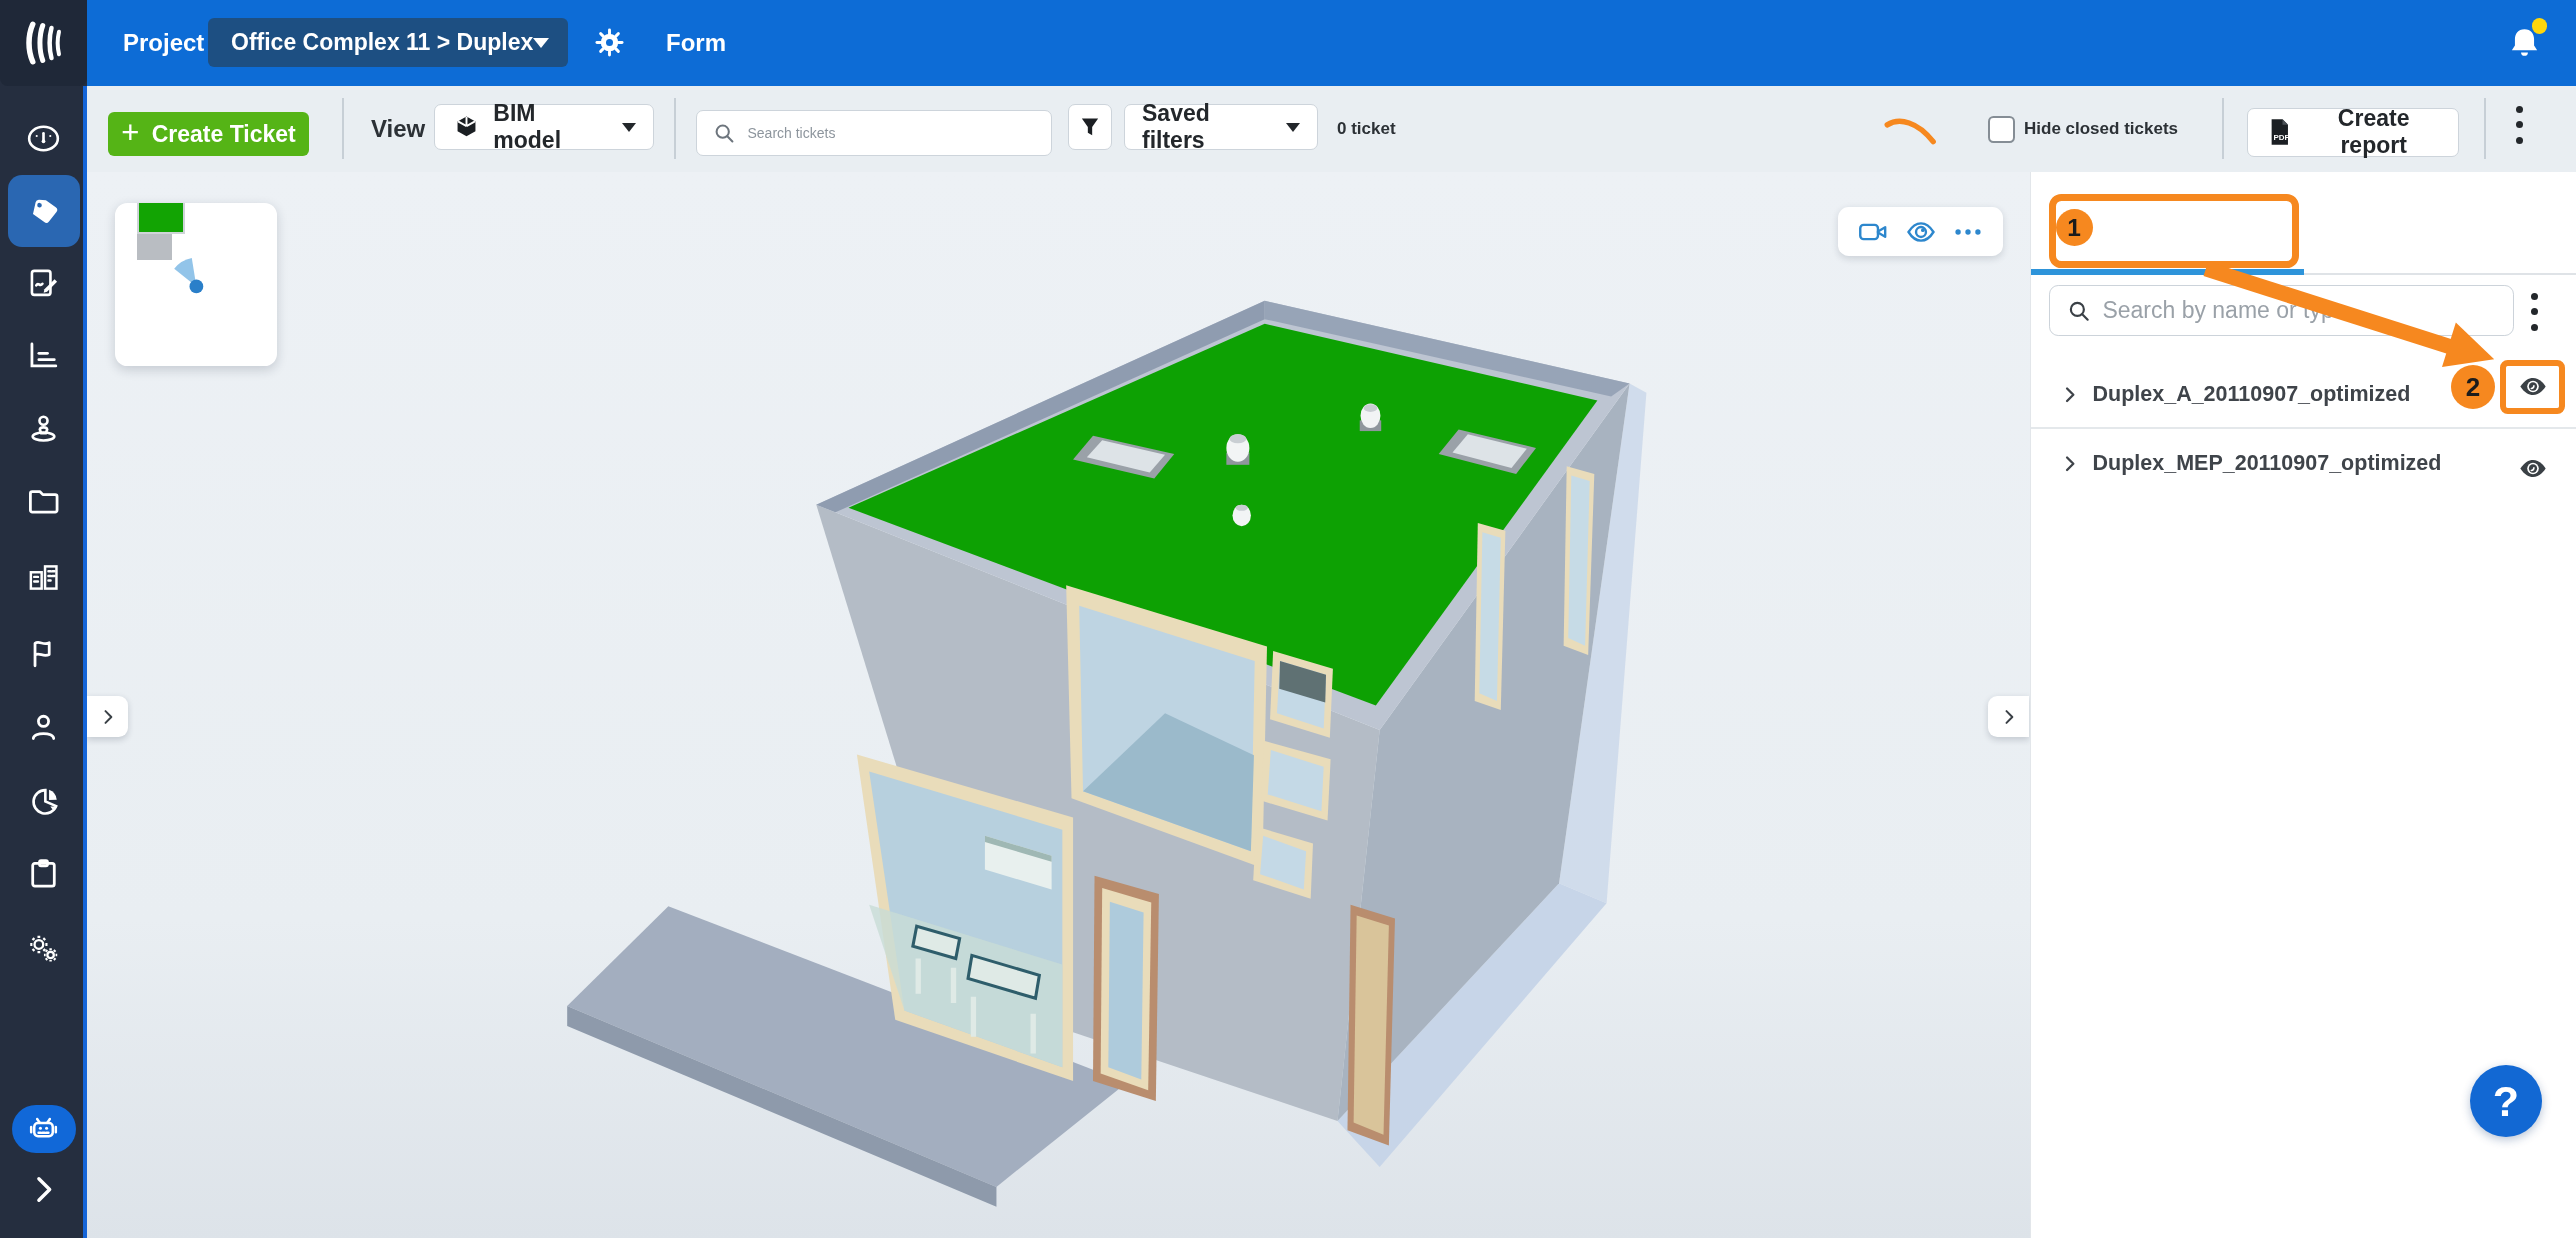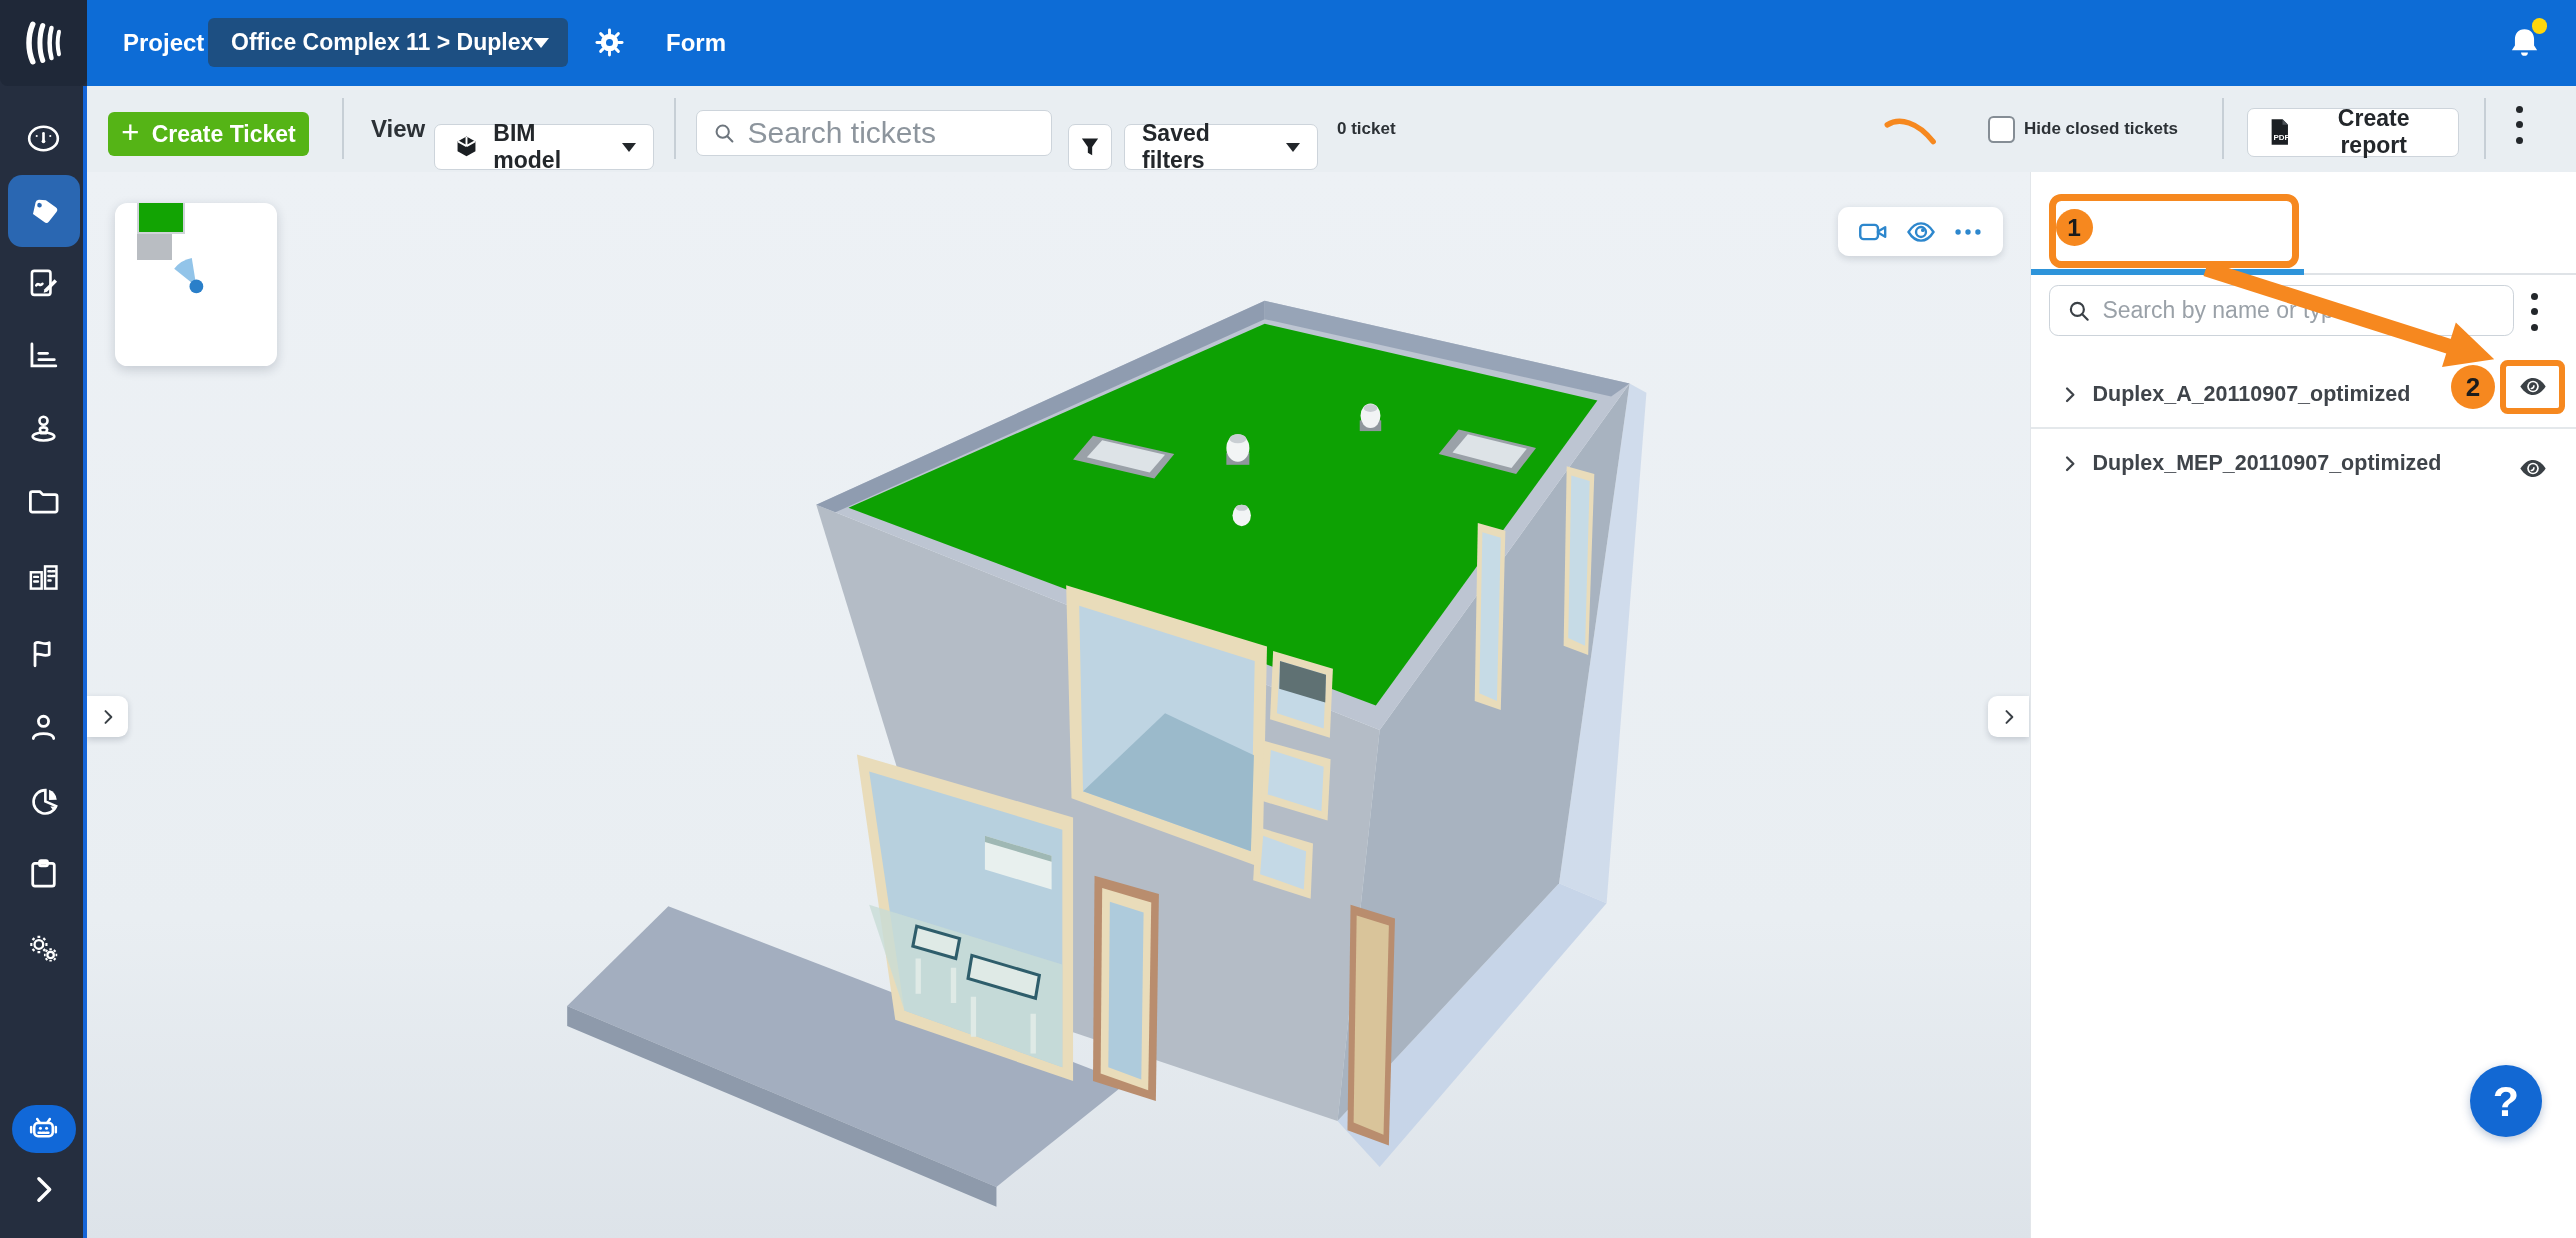--- a/index.html
+++ b/index.html
@@ -23,23 +23,23 @@
   .active-tile { position:absolute; left:7.7px; top:175px; width:72px; height:72px; background:#2a67b2; border-radius:14px; }
   .robot-tile { position:absolute; left:11.5px; top:1105px; width:64px; height:48px; background:#1168d8; border-radius:24px; }
   .logo-box { position:absolute; left:0; top:0; width:87px; height:86px; background:#1f2838; border-radius:0 0 7.7px 7.7px; display:flex; align-items:center; justify-content:center; }
 
   
   .toolbar { position:absolute; left:87px; top:86px; width:2489px; height:86px; background:#e9eef2; z-index:20; }
   .btn-green { position:absolute; left:21px; top:26px; width:201px; height:44px; background:#55b416; border:none; border-radius:6.1px; color:#fff; font-size:23px; font-weight:600; font-family:"Liberation Sans",sans-serif; display:flex; align-items:center; justify-content:center; gap:12.3px; cursor:pointer; }
   .btn-green .plus { font-size:31px; font-weight:400; line-height:1; margin-top:-3.1px; }
   .tsep { position:absolute; top:12.3px; width:1.5px; height:61px; background:#c7cfd6; }
   .tlabel { position:absolute; top:0; height:86px; display:flex; align-items:center; font-size:24px; font-weight:700; color:#2c3136; }
-  .wbtn { position:absolute; top:38px; height:46px; background:#fff; border:1.5px solid #cdd4db; border-radius:7px; display:flex; align-items:center; padding:0 17px; gap:12.3px; cursor:pointer; font-size:23px; font-weight:600; color:#23272b; }
+  .wbtn { position:absolute; top:18px; height:46px; background:#fff; border:1.5px solid #cdd4db; border-radius:7px; display:flex; align-items:center; padding:0 17px; gap:12.3px; cursor:pointer; font-size:23px; font-weight:600; color:#23272b; }
   .search-box { position:absolute; top:24px; height:46px; background:#fff; border:1.5px solid #cdd4db; border-radius:7px; display:flex; align-items:center; padding:0 15.3px; gap:10.7px; }
-  .search-box input { border:none; outline:none; font-size:30px; font-family:"Liberation Sans",sans-serif; color:#3a4046; width:100%; background:transparent; }
+  .search-box input { border:none; outline:none; font-size:14px; font-family:"Liberation Sans",sans-serif; color:#3a4046; width:100%; background:transparent; }
   .search-box input::placeholder { color:#8d959d; }
   .count-label { position:absolute; top:0; height:86px; display:flex; align-items:center; font-size:17px; font-weight:600; color:#2c3136; }
   .checkbox { position:absolute; left:0; top:30px; width:27px; height:27px; background:#fff; border:2.3px solid #858d95; border-radius:5.4px; cursor:pointer; }
   .kebab { display:flex; flex-direction:column; gap:8.4px; cursor:pointer; align-items:center; }
   .kebab i { width:7px; height:7px; border-radius:50%; background:#23272b; }
 
   
   .viewer { position:absolute; left:87px; top:172px; width:1943px; height:1067px; background:linear-gradient(180deg,#edf1f5 0%, #e9eef2 70%, #dde3e9 100%); z-index:5; }
   .minimap { position:absolute; left:28px; top:31px; width:162px; height:163px; background:#fff; border-radius:12.3px; box-shadow:0 3.1px 10.7px rgba(30,40,60,.18); overflow:hidden; cursor:pointer; }
   .viewer-pill { position:absolute; left:1751px; top:35px; width:165px; height:49px; background:#fff; border-radius:10.7px; box-shadow:0 2.3px 7.7px rgba(30,40,60,.15); display:flex; align-items:center; justify-content:space-around; padding:0 10.7px; color:#2d87cd; }

